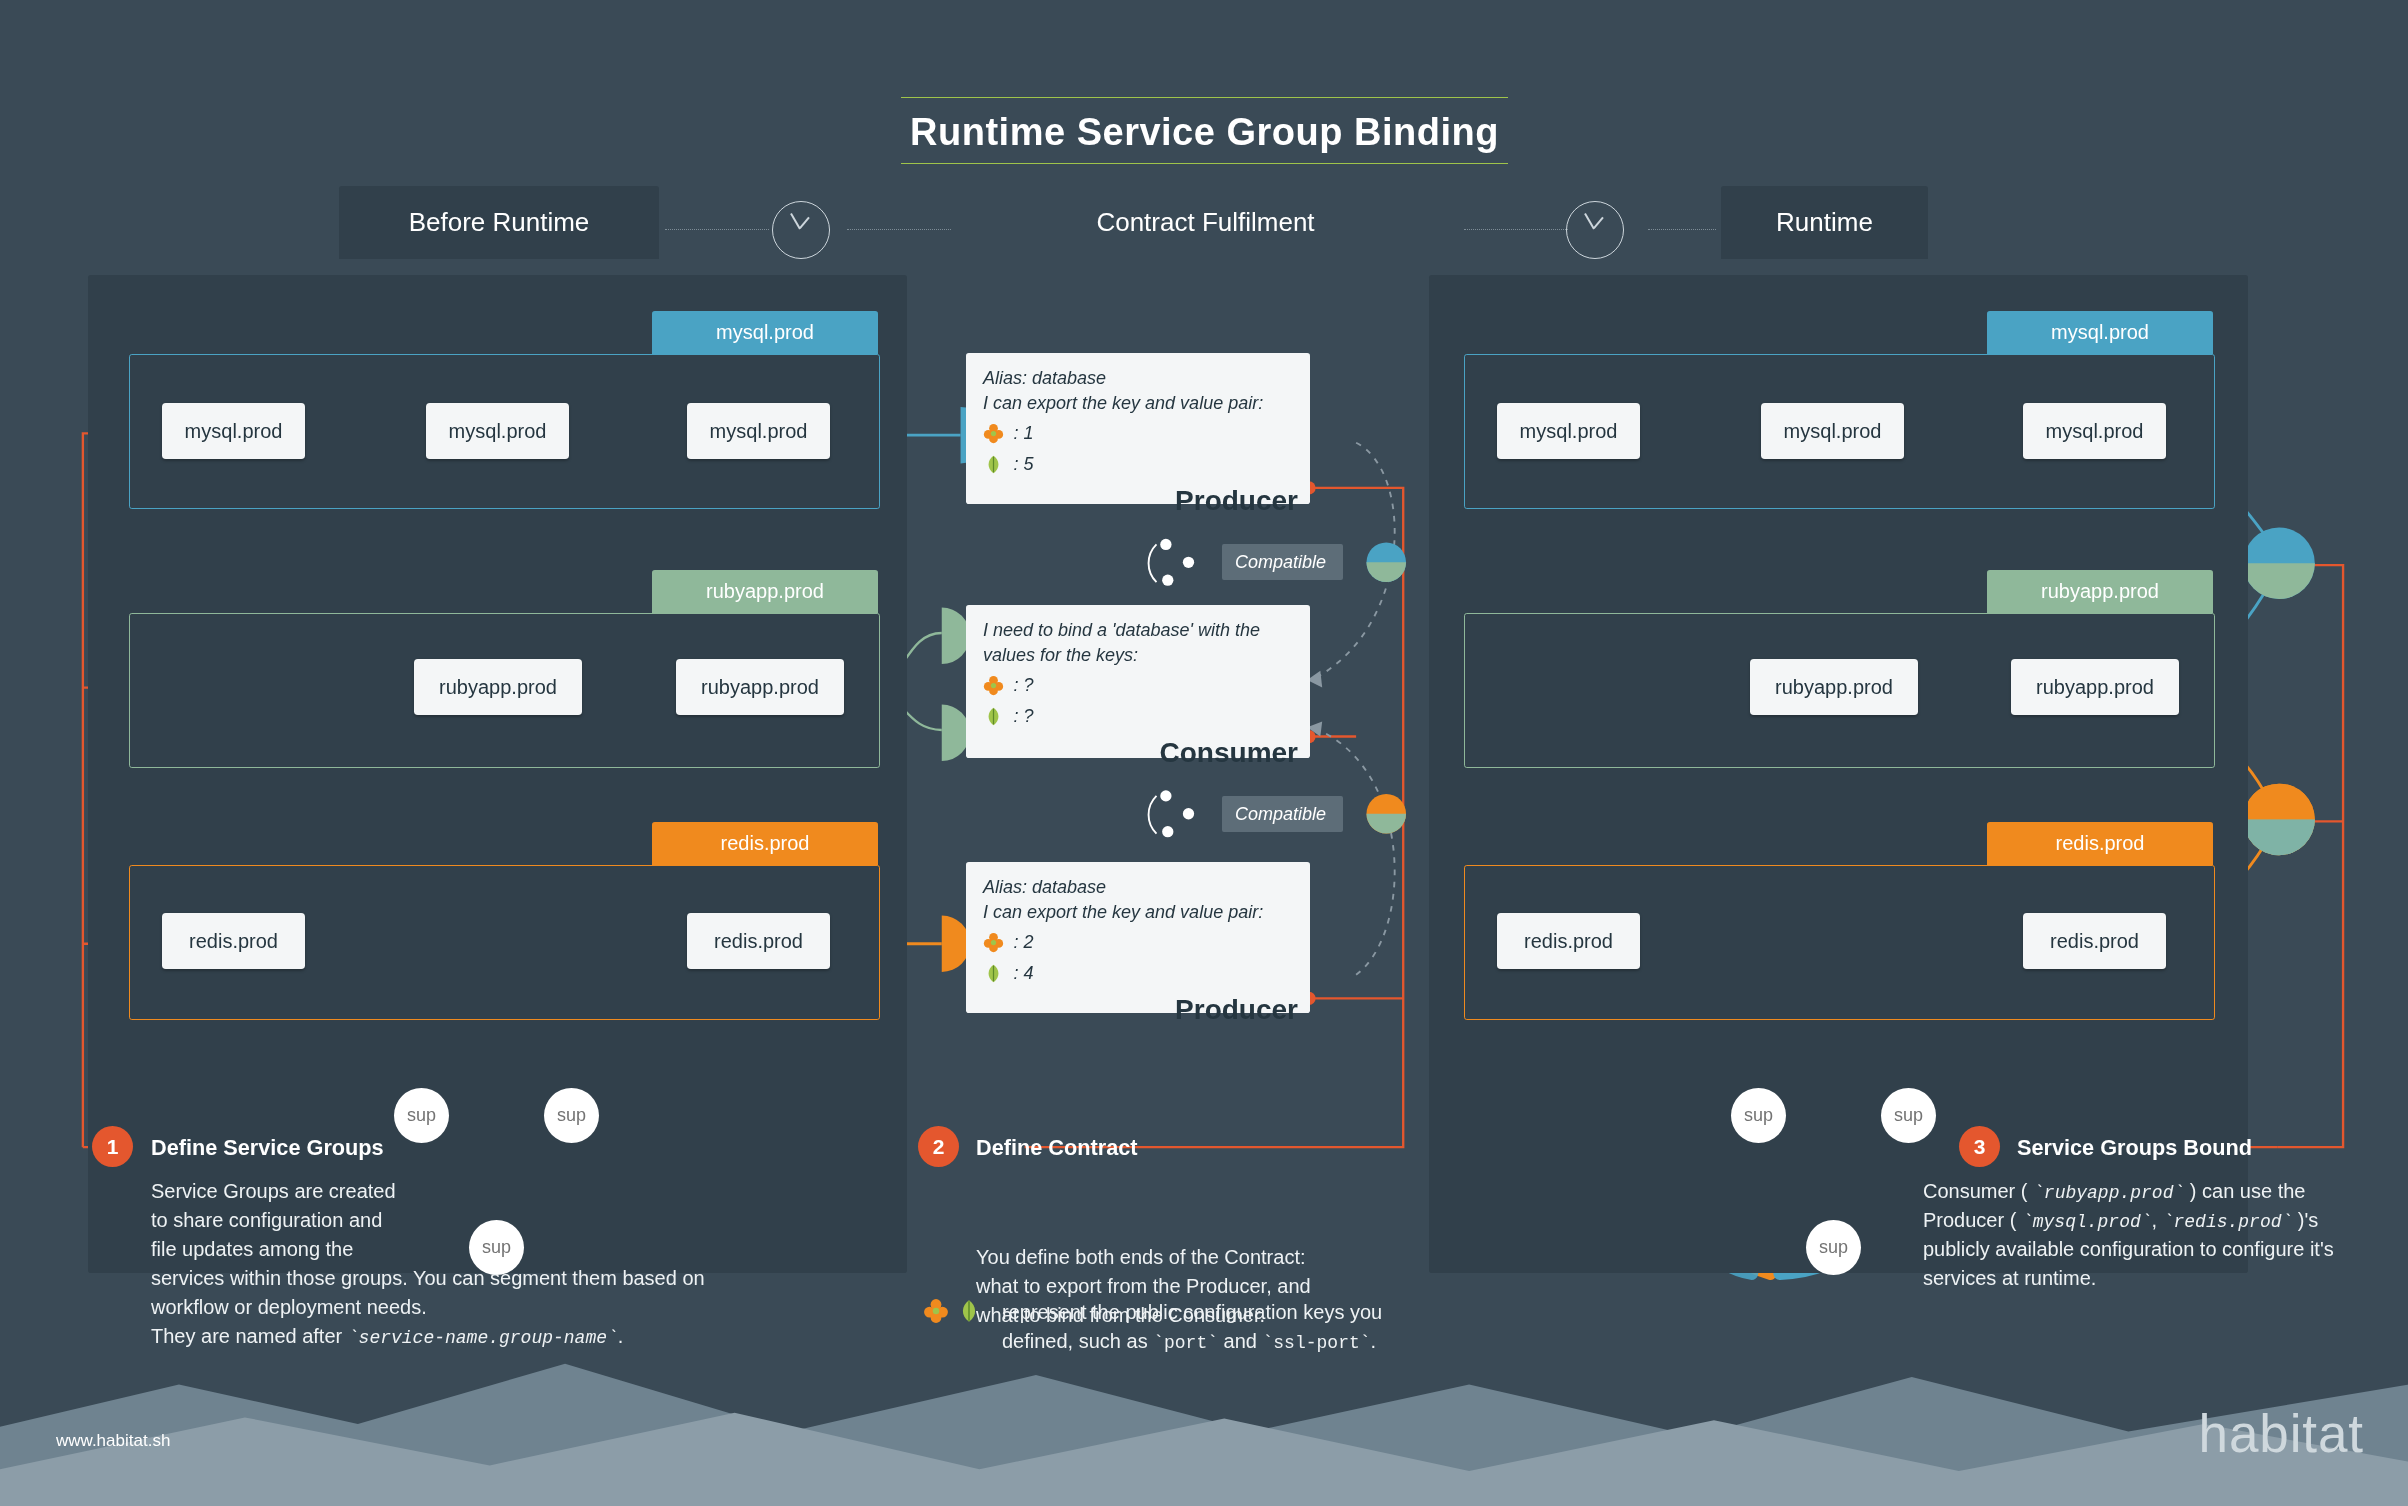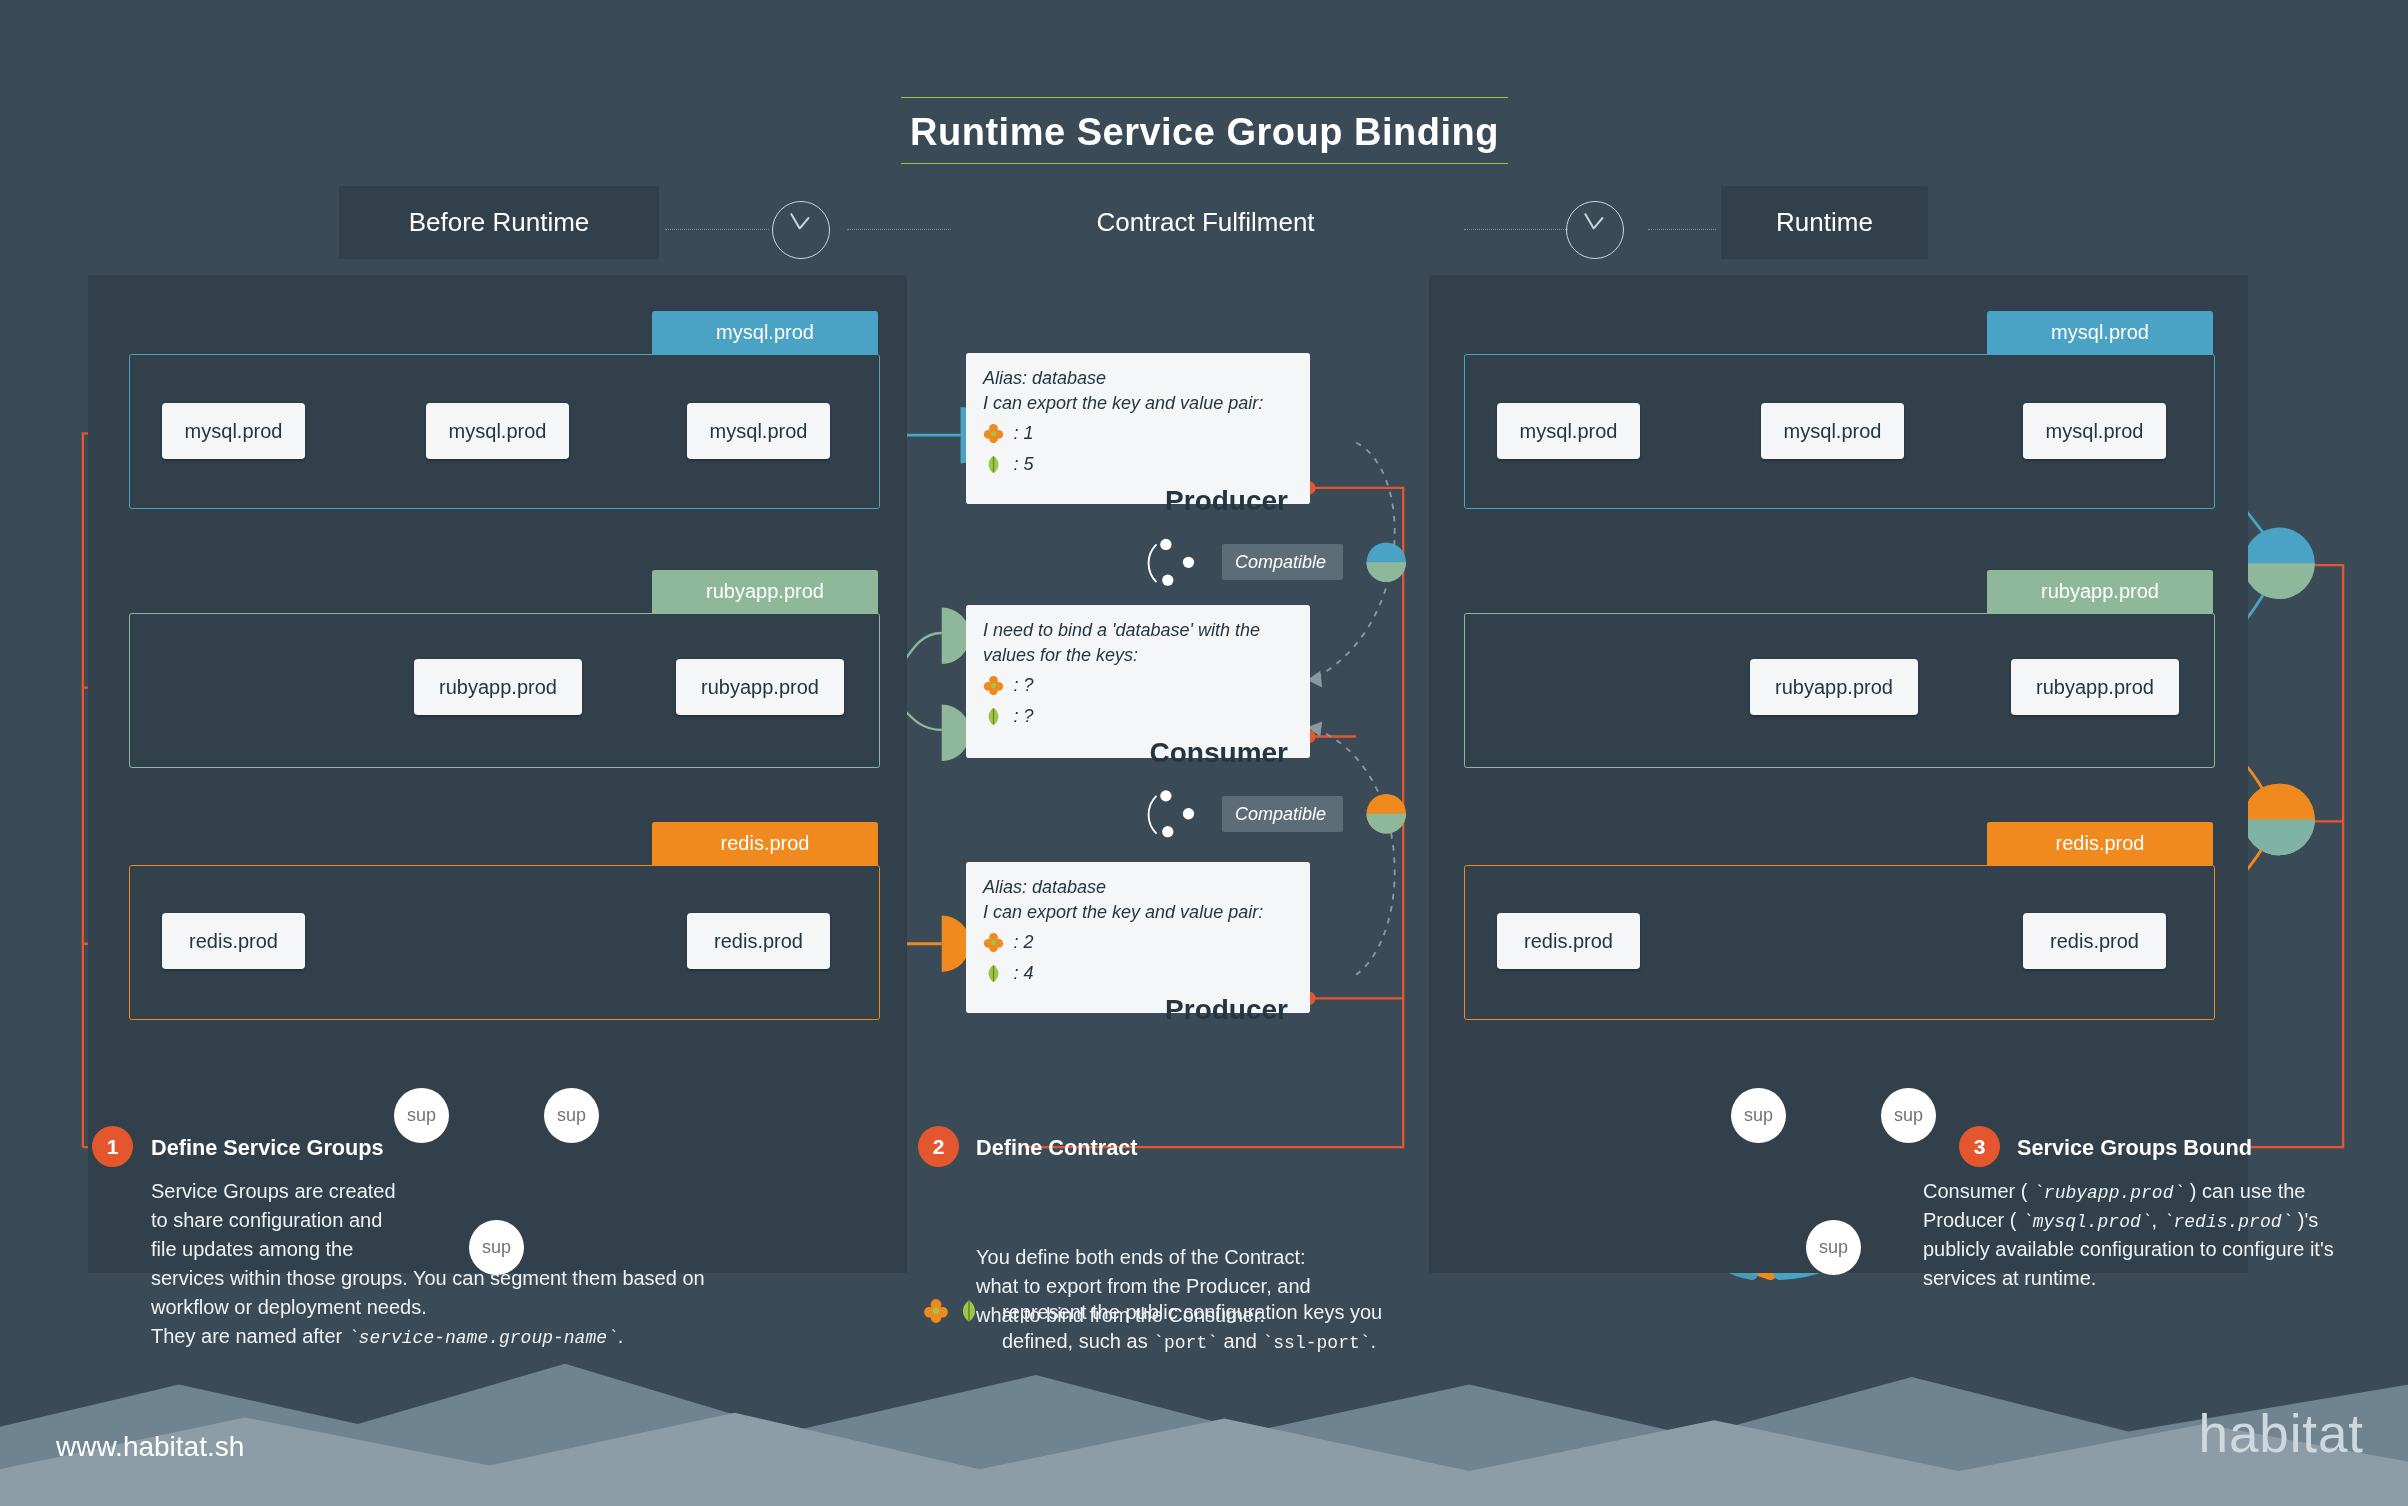--- a/index.html
+++ b/index.html
@@ -127,21 +127,21 @@
   .l-ruby { background: #8fb89a; }
   .c-redis { border-color: #f08a1e; }
   .l-redis { background: #f08a1e; }
 
   
   .card {
     position: absolute;
     background: #f4f6f7;
     color: #253640;
     border-radius: 2.8px;
-    padding: 13px 22px 15px 17px;
+    padding: 13px 12px 15px 17px;
     box-sizing: border-box;
     font-size: 18px;
     line-height: 1.38;
   }
   .card i { font-style: italic; }
   .card .role {
     text-align: right;
     font-weight: bold;
     font-size: 28px;
     margin-top: 5.6px;
@@ -207,21 +207,21 @@
   }
   .step-body i { font-style: italic; }
   code, .mono {
     font-family: "Liberation Mono", monospace;
     font-size: 18px;
   }
   
   .footer-url {
     position: absolute;
     left: 56px; top: 1431px;
-    font-size: 28px;
+    font-size: 17px;
     color: #ffffff;
   }
   .logo {
     position: absolute;
     right: 45px; top: 1403px;
     font-size: 53px;
     color: #cfd8dd;
     letter-spacing: 0.9px;
   }
   svg.overlay {

